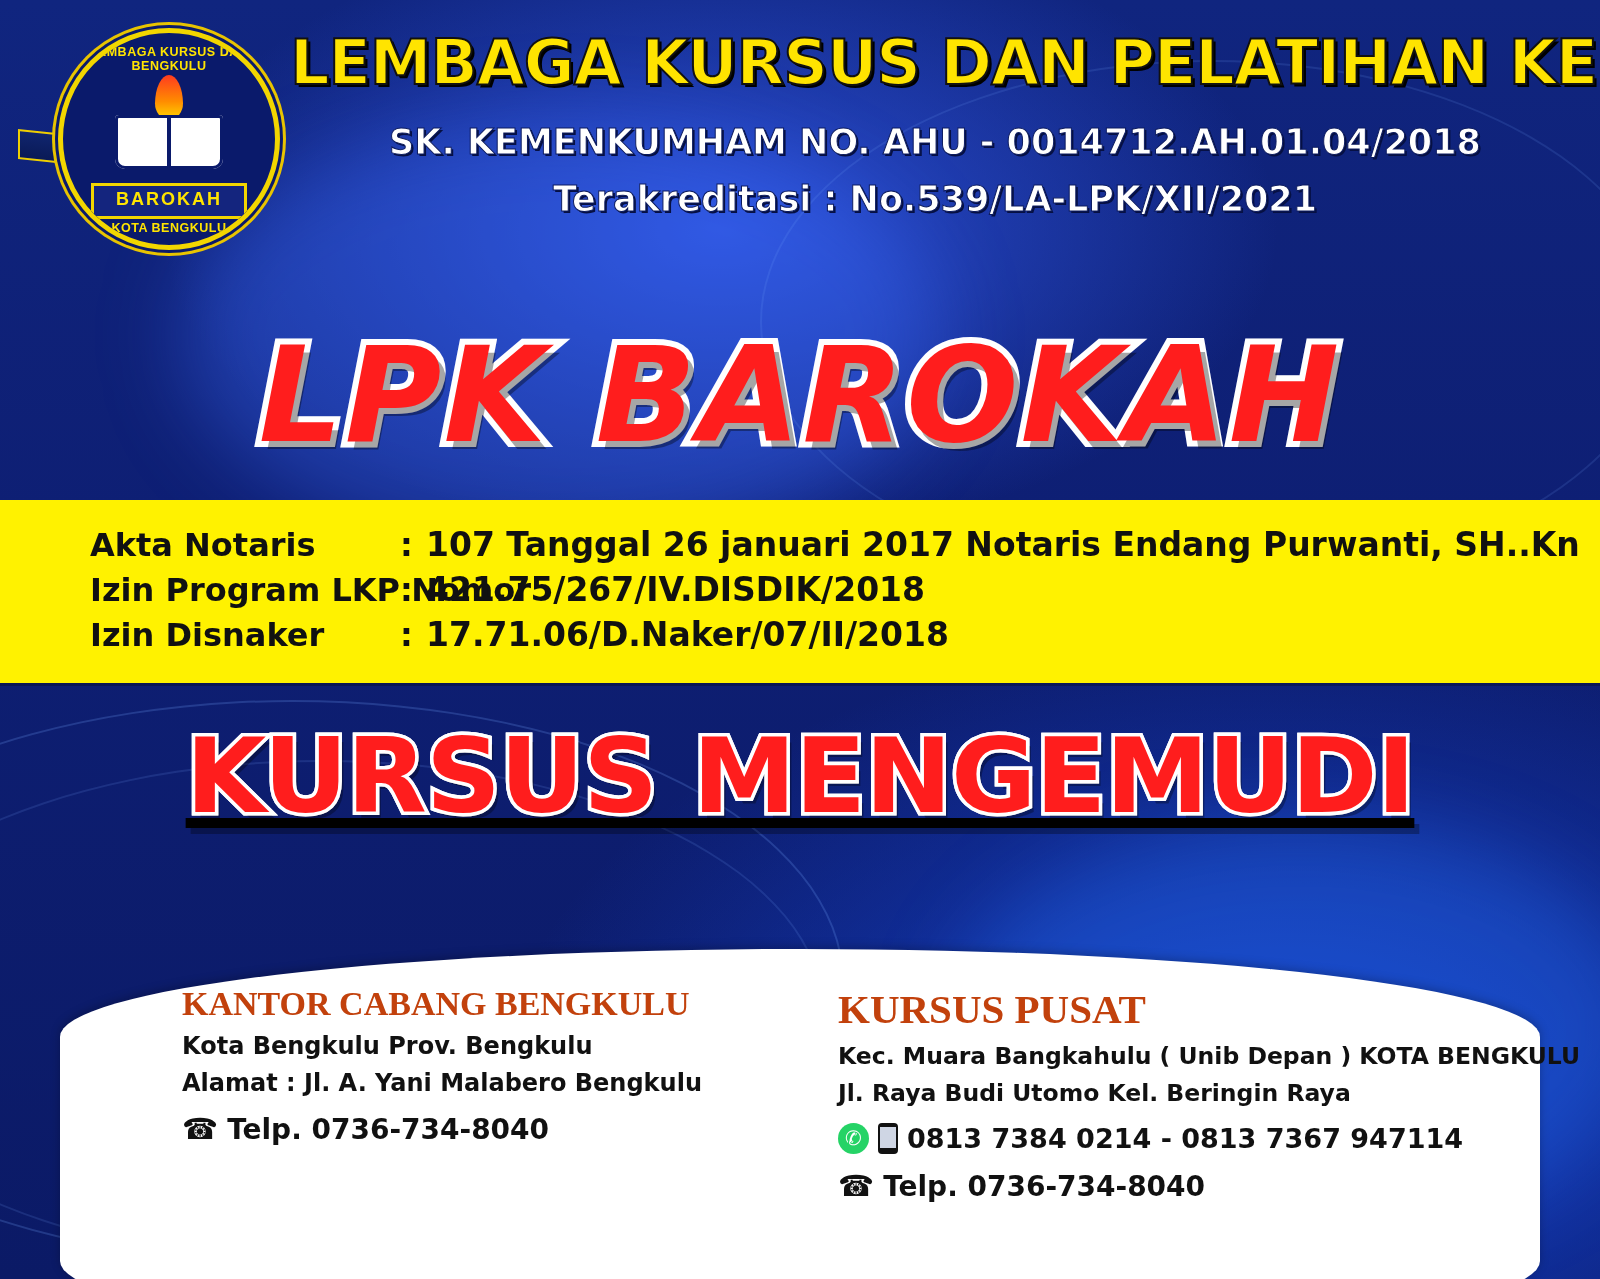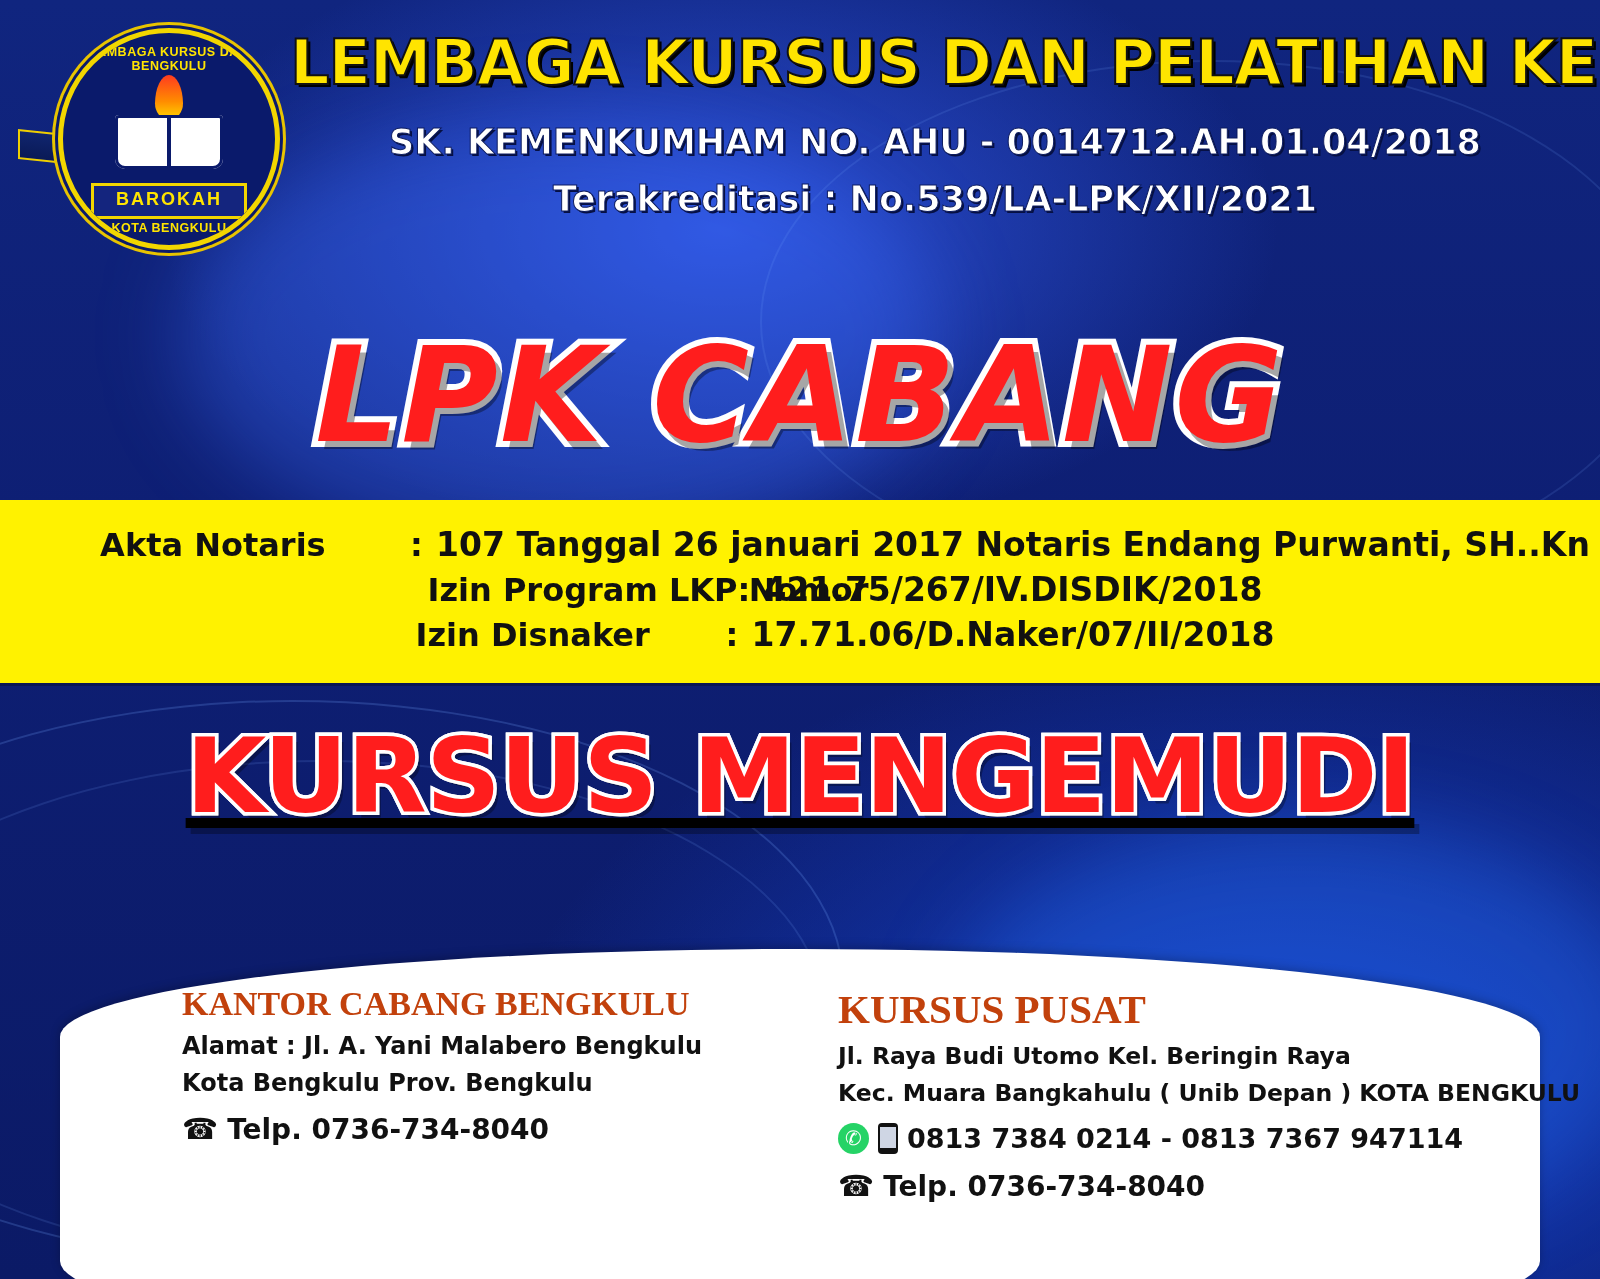--- a/index.html
+++ b/index.html
@@ -207,21 +207,20 @@
   .info-panel {
     position: relative;
     background: #fff200;
     padding: 22px 0 26px 0;
     box-shadow: 0 3px 0 rgba(0,0,0,0.25);
   }
   .info-row {
     display: flex;
     align-items: baseline;
     padding: 3px 0;
-    justify-content: center;
   }
   .info-label {
     width: 400px;
     padding-left: 90px;
     box-sizing: border-box;
     font-family: "DejaVu Sans", sans-serif;
     font-weight: bold;
     font-size: 32px;
     color: #111;
     white-space: nowrap;
@@ -379,21 +378,21 @@
     </div>
 
     <div class="head-text">
       <div class="title-main">LEMBAGA KURSUS DAN PELATIHAN KERJA</div>
       <div class="title-sk">SK. KEMENKUMHAM NO. AHU - 0014712.AH.01.04/2018</div>
       <div class="title-akre">Terakreditasi : No.539/LA-LPK/XII/2021</div>
     </div>
   </div>
 
   <div class="brand-wrap">
-    <div class="brand">LPK CABANG</div>
+    <div class="brand">LPK BAROKAH</div>
   </div>
 
   <div class="info-panel">
     <div class="info-row">
       <div class="info-label">Akta Notaris</div>
       <div class="info-colon">:</div>
       <div class="info-value">107 Tanggal 26 januari 2017 Notaris Endang Purwanti, SH..Kn</div>
     </div>
     <div class="info-row">
       <div class="info-label">Izin Program LKP Nomor</div>
@@ -409,32 +408,32 @@
 
   <div class="headline-wrap">
     <div class="headline">KURSUS MENGEMUDI</div>
   </div>
 
   <div class="footer-oval">
     <div class="offices">
 
       <div class="office branch">
         <div class="office-title">KANTOR CABANG BENGKULU</div>
+        <div class="office-line">Kota Bengkulu Prov. Bengkulu</div>
         <div class="office-line">Alamat : Jl. A. Yani Malabero Bengkulu</div>
-        <div class="office-line">Kota Bengkulu Prov. Bengkulu</div>
         <div class="phone-line">
           <span class="ico-tel">☎</span>
           <span class="phone-text">Telp. 0736-734-8040</span>
         </div>
       </div>
 
       <div class="office head">
         <div class="office-title">KURSUS PUSAT</div>
+        <div class="office-line">Kec. Muara Bangkahulu ( Unib Depan ) KOTA BENGKULU</div>
         <div class="office-line">Jl. Raya Budi Utomo Kel. Beringin Raya</div>
-        <div class="office-line">Kec. Muara Bangkahulu ( Unib Depan ) KOTA BENGKULU</div>
         <div class="phone-line">
           <span class="ico-wa"></span>
           <span class="ico-mobile"></span>
           <span class="phone-text small">0813 7384 0214 - 0813 7367 947114</span>
         </div>
         <div class="phone-line">
           <span class="ico-tel">☎</span>
           <span class="phone-text">Telp. 0736-734-8040</span>
         </div>
       </div>

